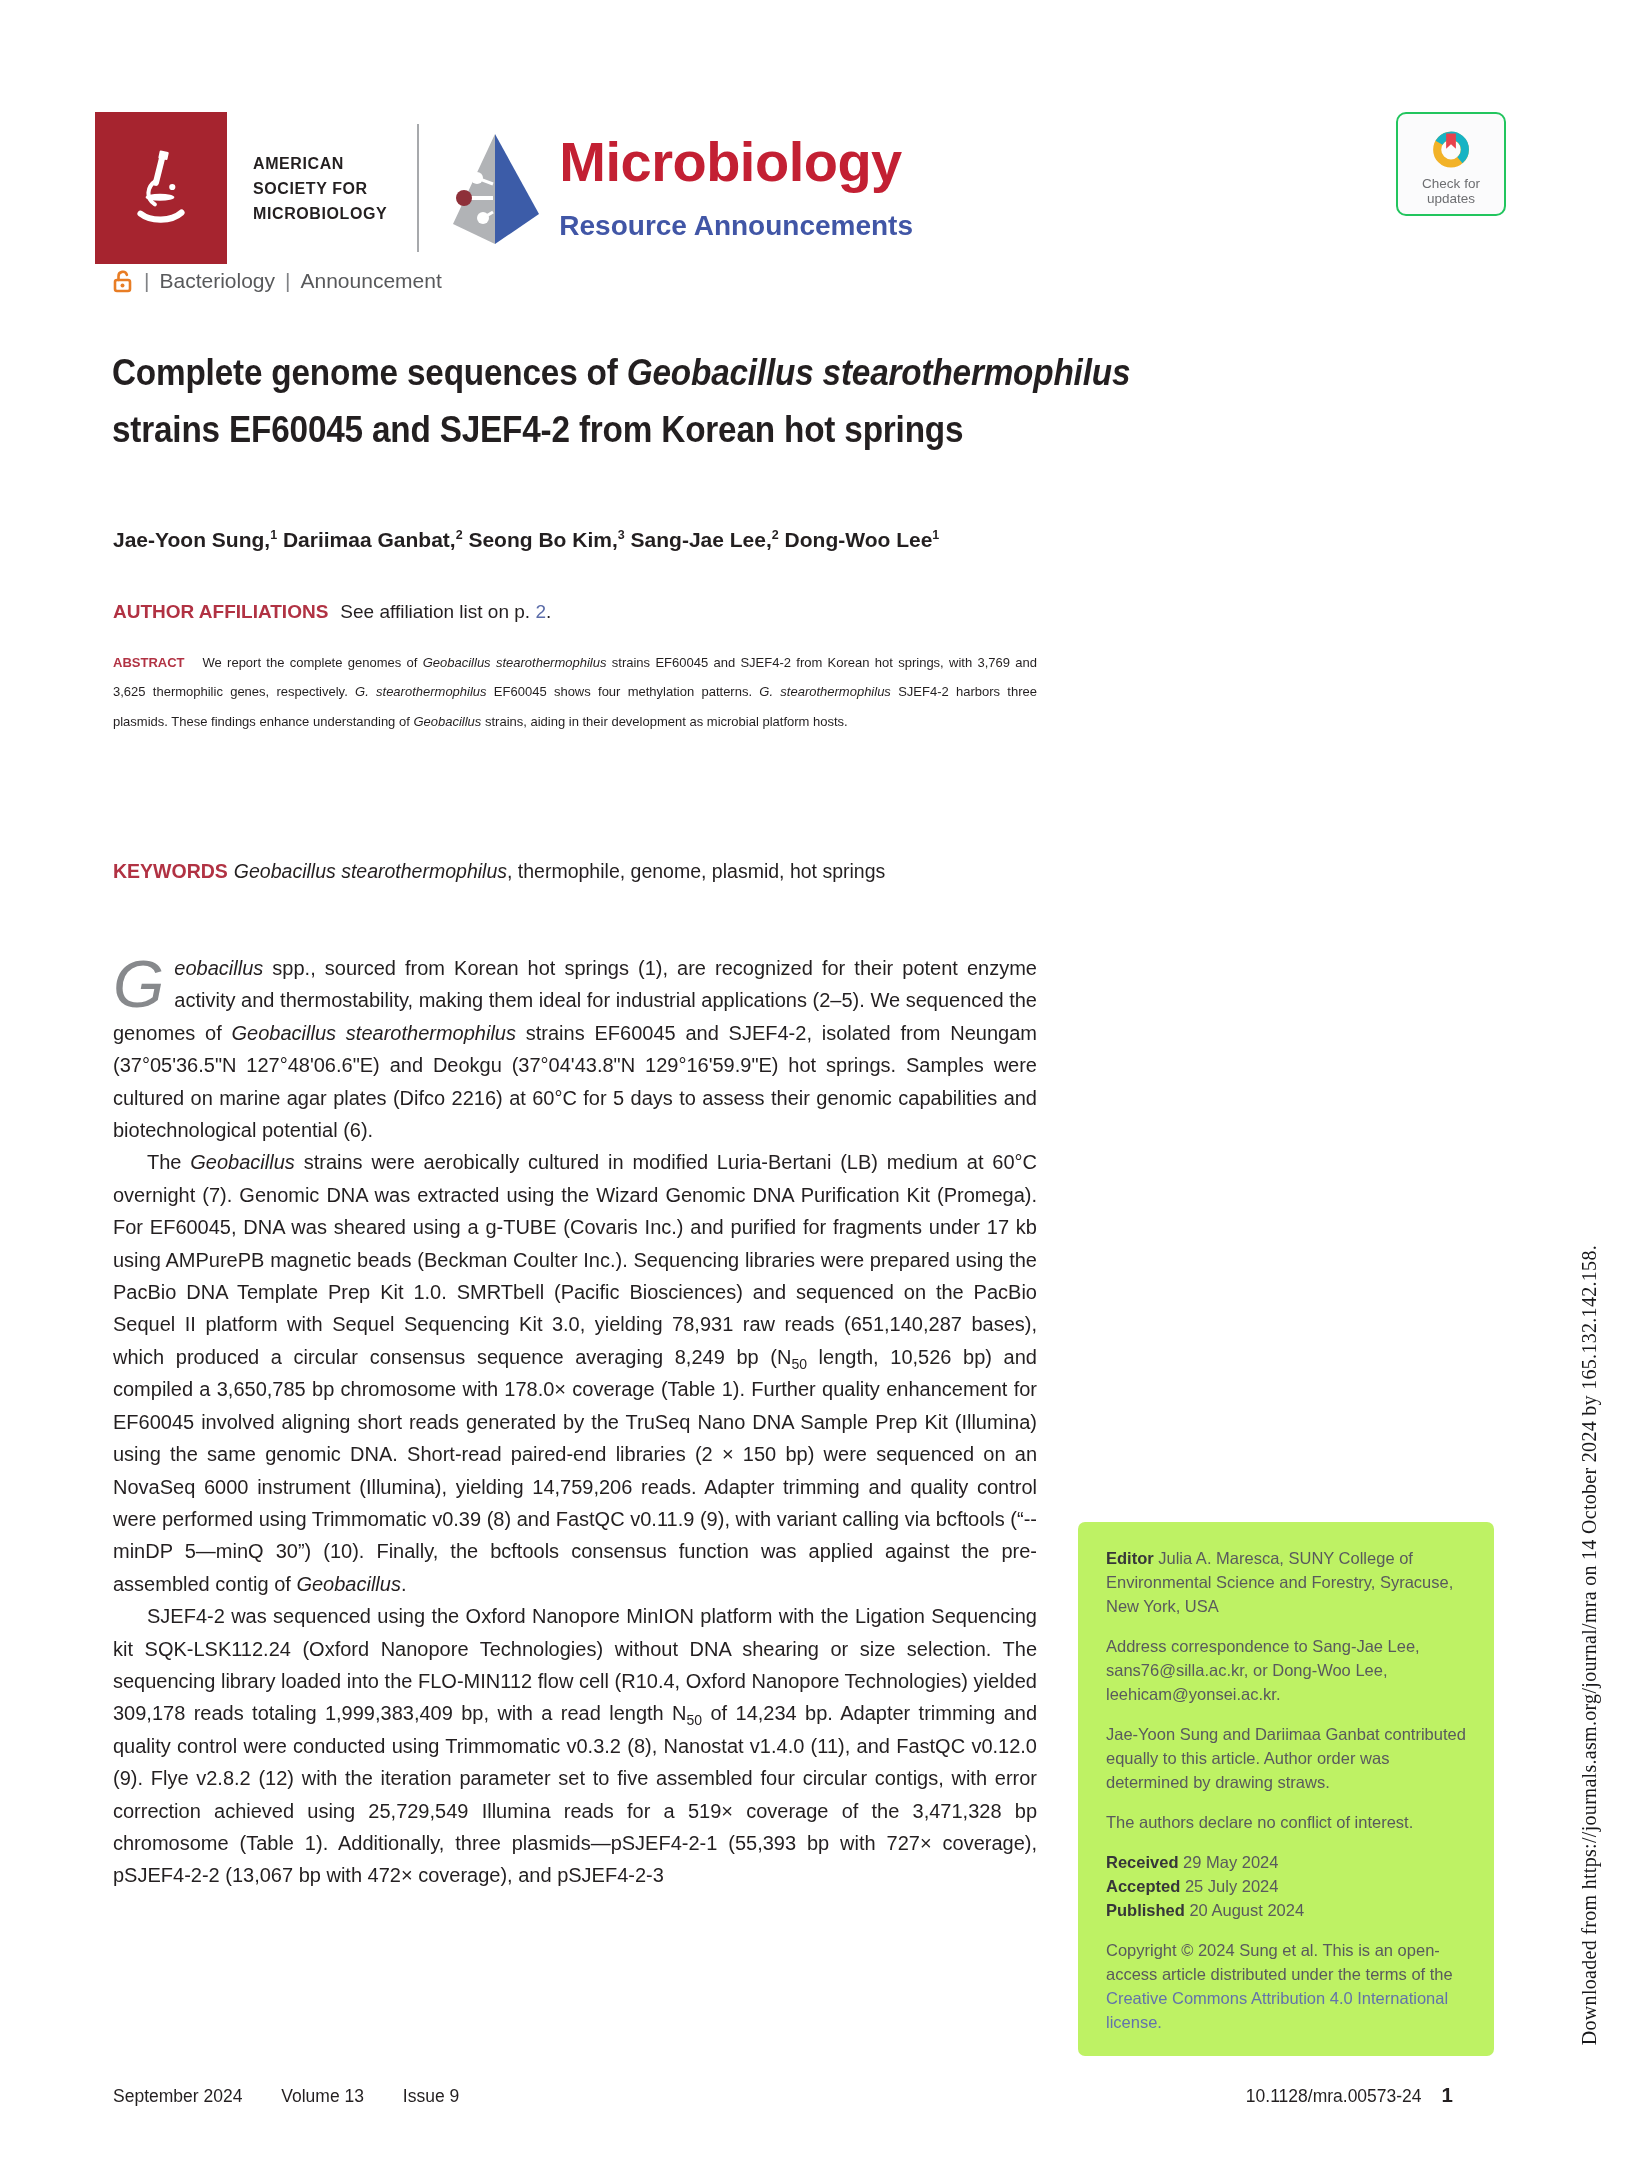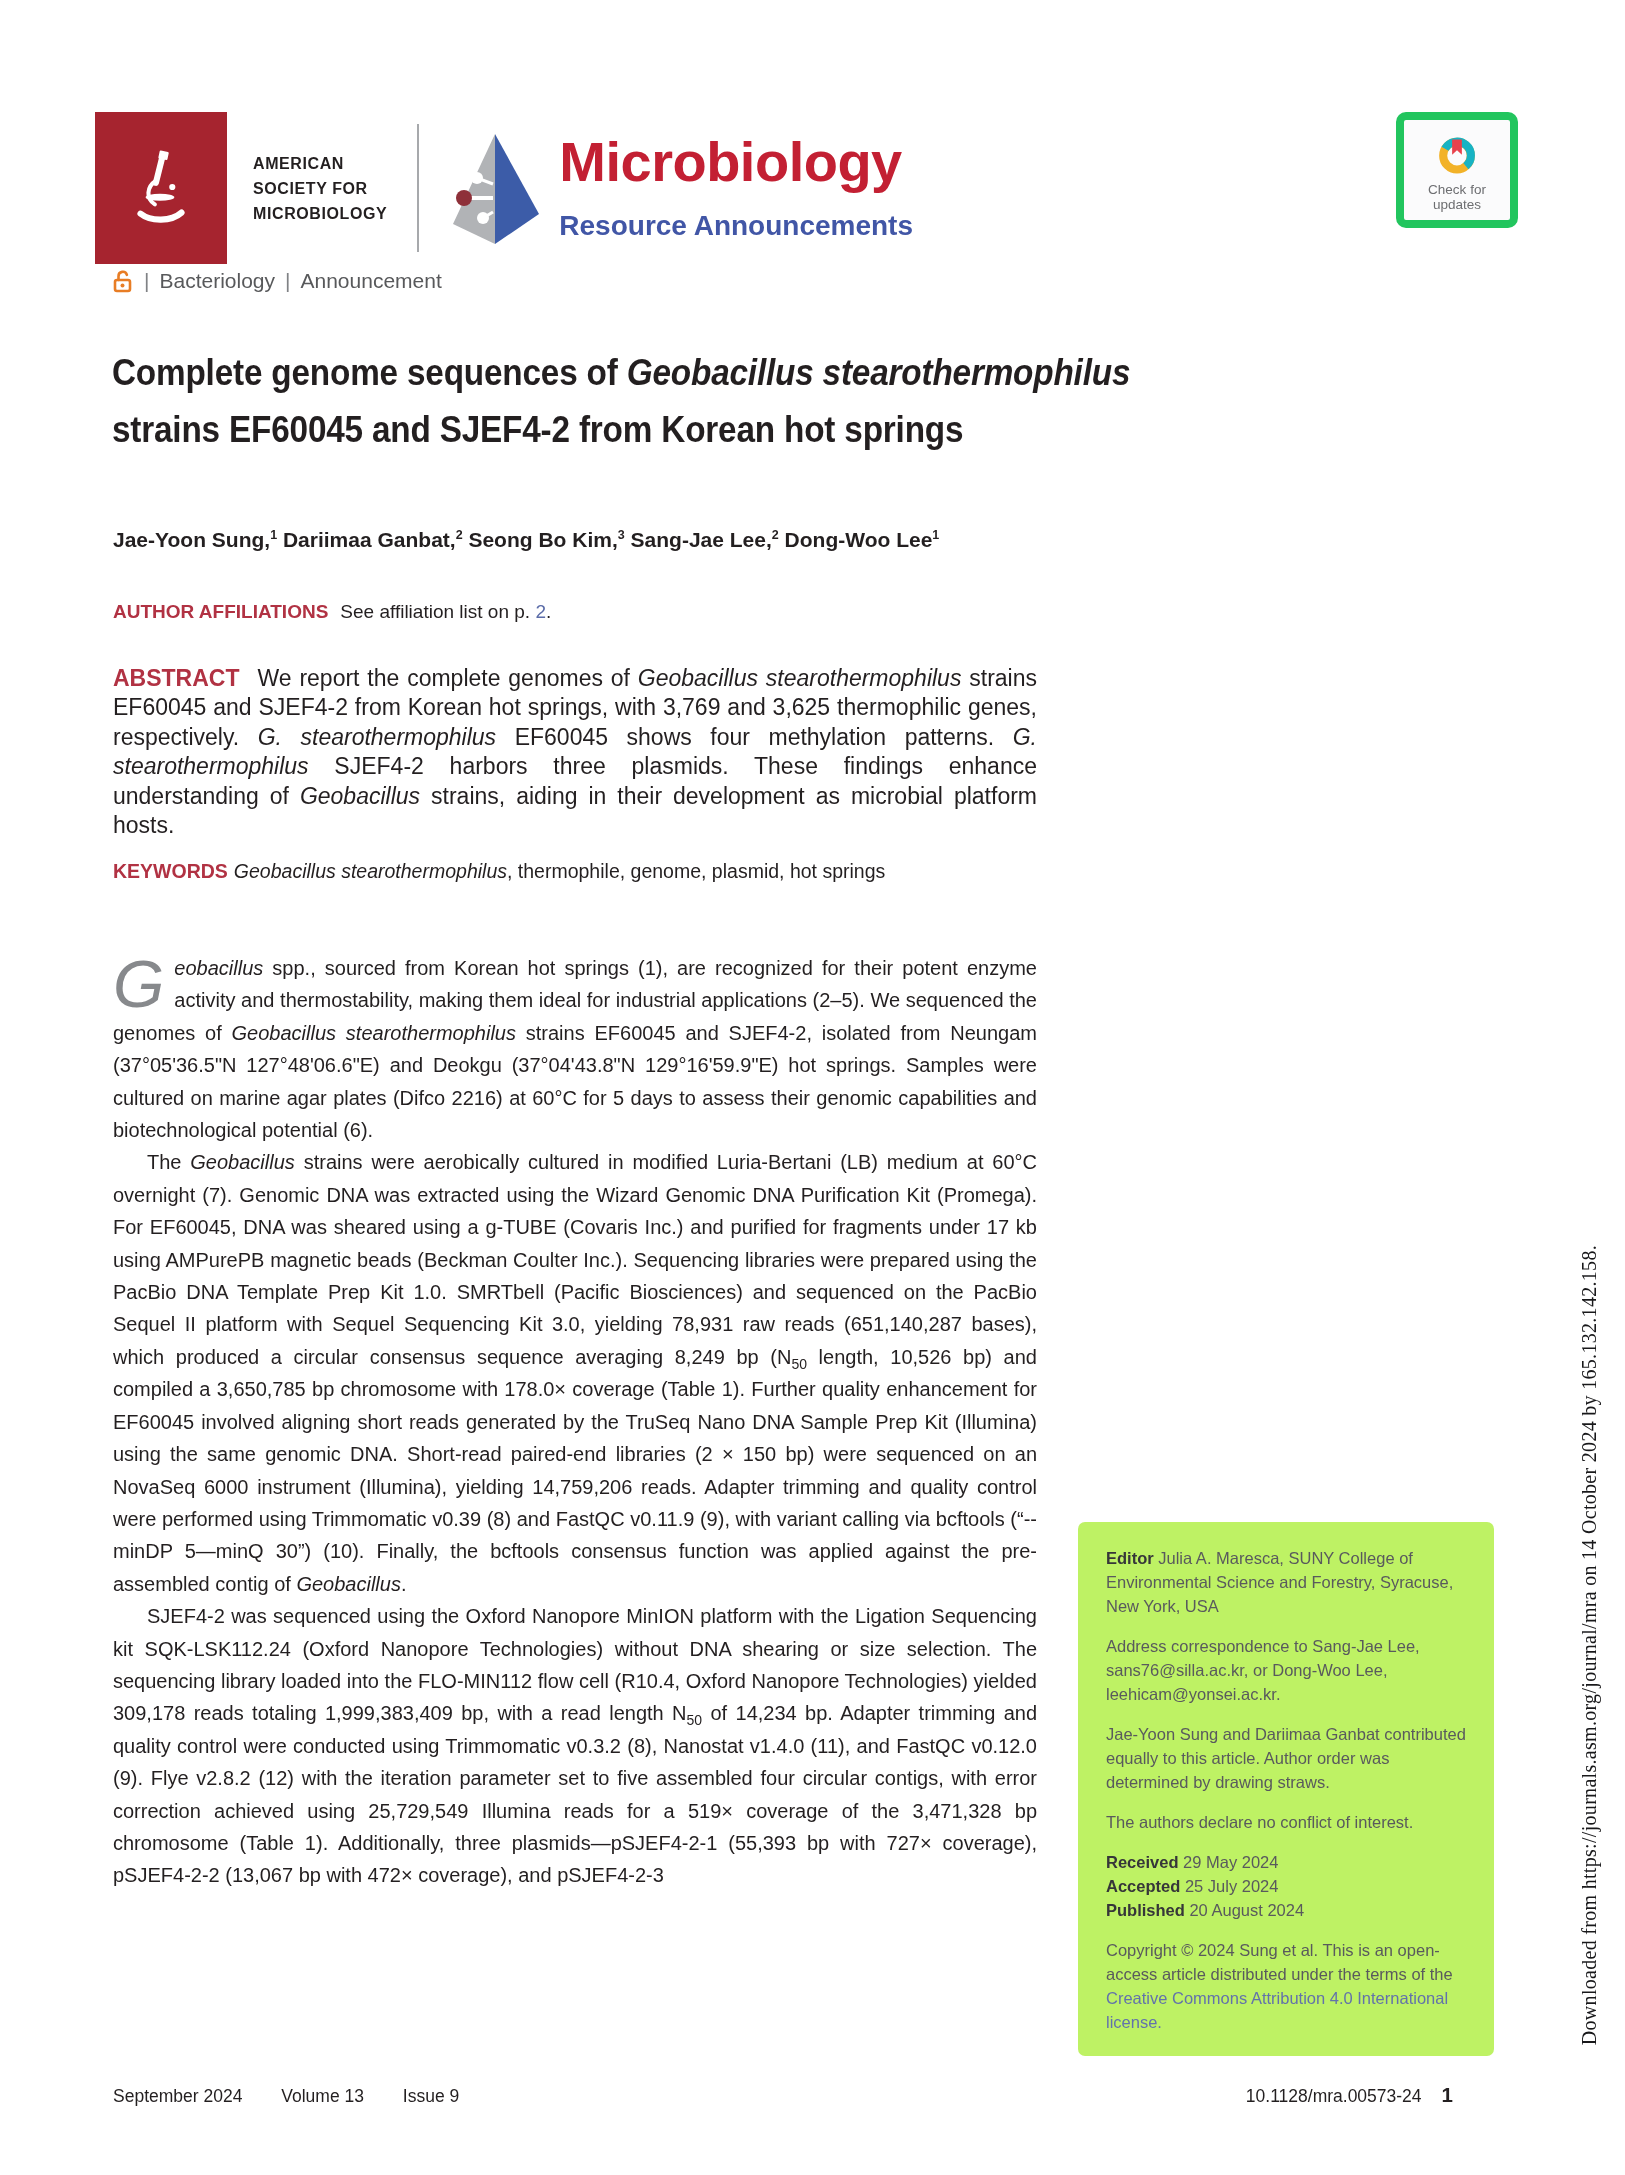--- a/index.html
+++ b/index.html
@@ -11,41 +11,41 @@
   .masthead { position:absolute; left:95px; top:112px; display:flex; align-items:center; height:152px; }
   .asm-box { width:132px; height:152px; background:#a6242f; display:flex; align-items:center; justify-content:center; flex:0 0 auto; }
   .asm-name { margin-left:26px; font-size:16px; font-weight:700; line-height:25px; letter-spacing:0.6px; color:#231f20; }
   .mast-divider { width:2px; height:128px; background:#a7a9ac; margin-left:30px; }
   .mra-logo { margin-left:24px; flex:0 0 auto; }
   .journal-block { margin-left:16px; }
   .journal-title { font-size:56px; font-weight:700; color:#c32033; line-height:1; letter-spacing:-0.5px; }
   .journal-subtitle { font-size:28px; font-weight:700; color:#4156a6; margin-top:20px; }
   .check-badge {
     position:absolute; left:1396px; top:112px; width:106px; height:100px;
-    border:8px solid #22c55e; border-radius:10px; background:#fbfbfc;
+    border:2px solid #22c55e; border-radius:10px; background:#fbfbfc;
     display:flex; flex-direction:column; align-items:center; justify-content:center; cursor:pointer;
   }
   .check-text { font-size:13.5px; color:#6d6e71; text-align:center; line-height:15px; margin-top:2px; }
   
   .section-row { position:absolute; left:112px; top:268px; display:flex; align-items:center; gap:10px; font-size:21px; color:#58595b; }
   .pipe { color:#808285; }
   
   .title {
     position:absolute; left:112px; top:344px; width:1240px; margin:0;
     font-size:37px; line-height:57px; font-weight:700; color:#231f20;
     transform:scaleX(0.90); transform-origin:0 0; letter-spacing:-0.2px;
   }
   .authors { position:absolute; left:113px; top:528px; font-size:21px; font-weight:700; }
   .authors sup { font-size:12.5px; }
   .affil { position:absolute; left:113px; top:601px; font-size:19px; }
   .rubric { color:#b13243; font-weight:700; }
   .affil .rubric { margin-right:12px; }
   .link { color:#5b6ca8; }
   
-  .abstract { position:absolute; left:113px; top:664px; width:924px; margin:0; font-size:23px; line-height:29.4px; text-align:justify; }
+  .abstract { position:absolute; left:113px; top:648px; width:924px; margin:0; font-size:13px; line-height:29.4px; text-align:justify; }
   .abstract .rubric { margin-right:18px; }
   .keywords { position:absolute; left:113px; top:857px; width:924px; margin:0; font-size:19.5px; line-height:29.4px; text-align:justify; }
   .keywords .rubric { margin-right:6px; }
   .body-col { position:absolute; left:113px; top:952px; width:924px; font-size:20px; line-height:32.4px; text-align:justify; }
   .body-col p { margin:0; }
   .body-col p.indent { text-indent:34px; }
   .dropcap { float:left; font-size:66px; line-height:54px; padding:5px 10px 0 0; color:#87898c; font-style:italic; font-weight:400; }
   sub,sup { line-height:0; }
   .body-col sub { font-size:14px; }
   

